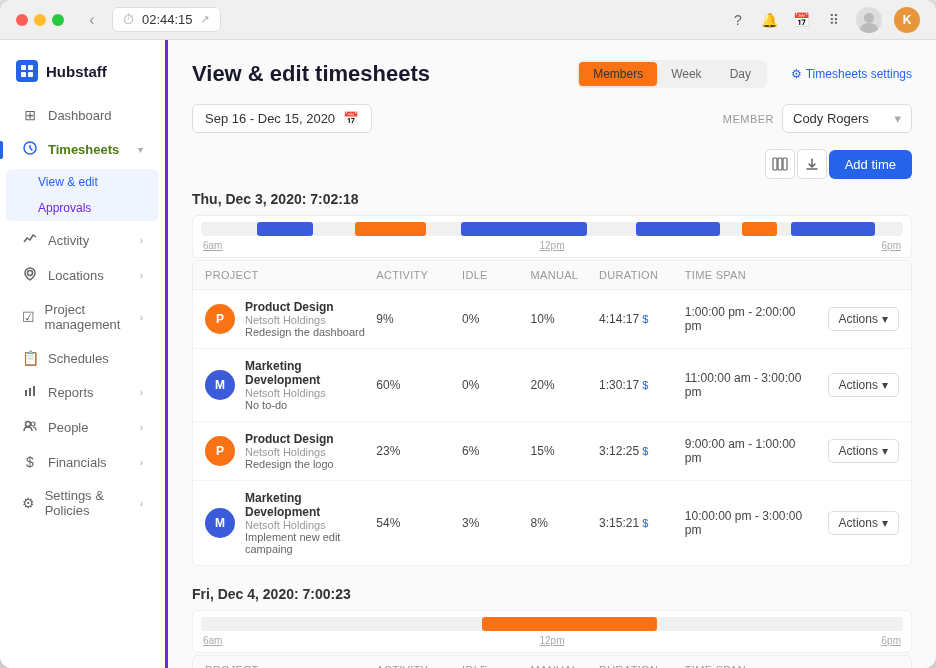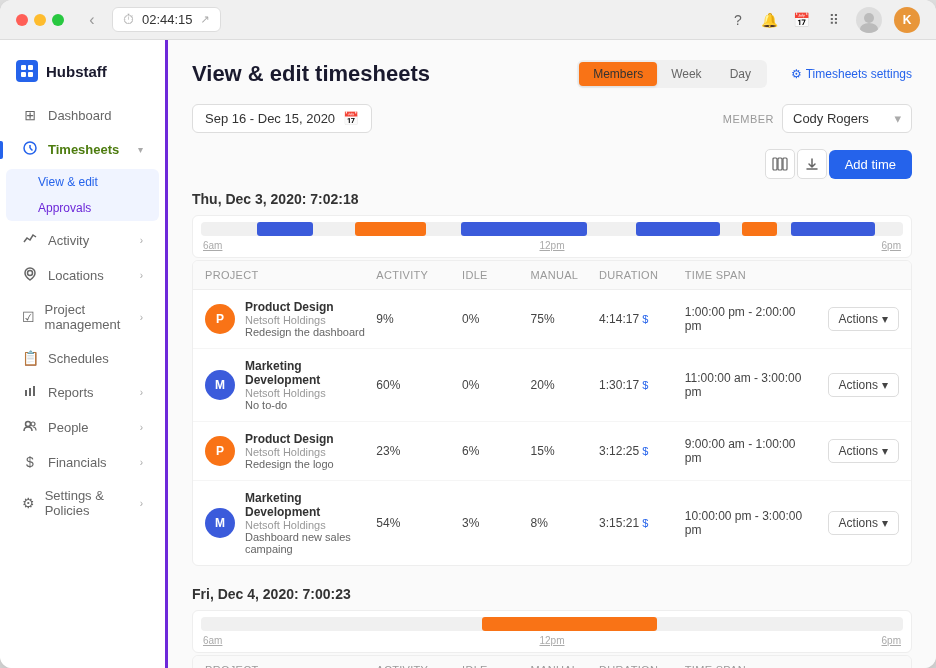--- a/index.html
+++ b/index.html
@@ -631,21 +631,21 @@
             <div class="project-cell">
               <div class="proj-avatar proj-orange">P</div>
               <div class="proj-info">
                 <span class="proj-name">Product Design</span>
                 <span class="proj-org">Netsoft Holdings</span>
                 <span class="proj-task">Redesign the dashboard</span>
               </div>
             </div>
             <div class="cell-value">9%</div>
             <div class="cell-value">0%</div>
-            <div class="cell-value">75%</div>
+            <div class="cell-value">10%</div>
             <div class="duration-cell">
               <span class="cell-value">4:14:17</span>
               <span class="duration-link">$</span>
             </div>
             <div class="cell-value">1:00:00 pm - 2:00:00 pm</div>
             <div class="actions-btn">
               <span>Actions</span>
               <span>▾</span>
             </div>
           </div>
@@ -695,21 +695,21 @@
               <span>▾</span>
             </div>
           </div>
 
           <div class="table-row">
             <div class="project-cell">
               <div class="proj-avatar proj-blue">M</div>
               <div class="proj-info">
                 <span class="proj-name">Marketing Development</span>
                 <span class="proj-org">Netsoft Holdings</span>
-                <span class="proj-task">Dashboard new sales campaing</span>
+                <span class="proj-task">Implement new edit campaing</span>
               </div>
             </div>
             <div class="cell-value">54%</div>
             <div class="cell-value">3%</div>
             <div class="cell-value">8%</div>
             <div class="duration-cell">
               <span class="cell-value">3:15:21</span>
               <span class="duration-link">$</span>
             </div>
             <div class="cell-value">10:00:00 pm - 3:00:00 pm</div>

